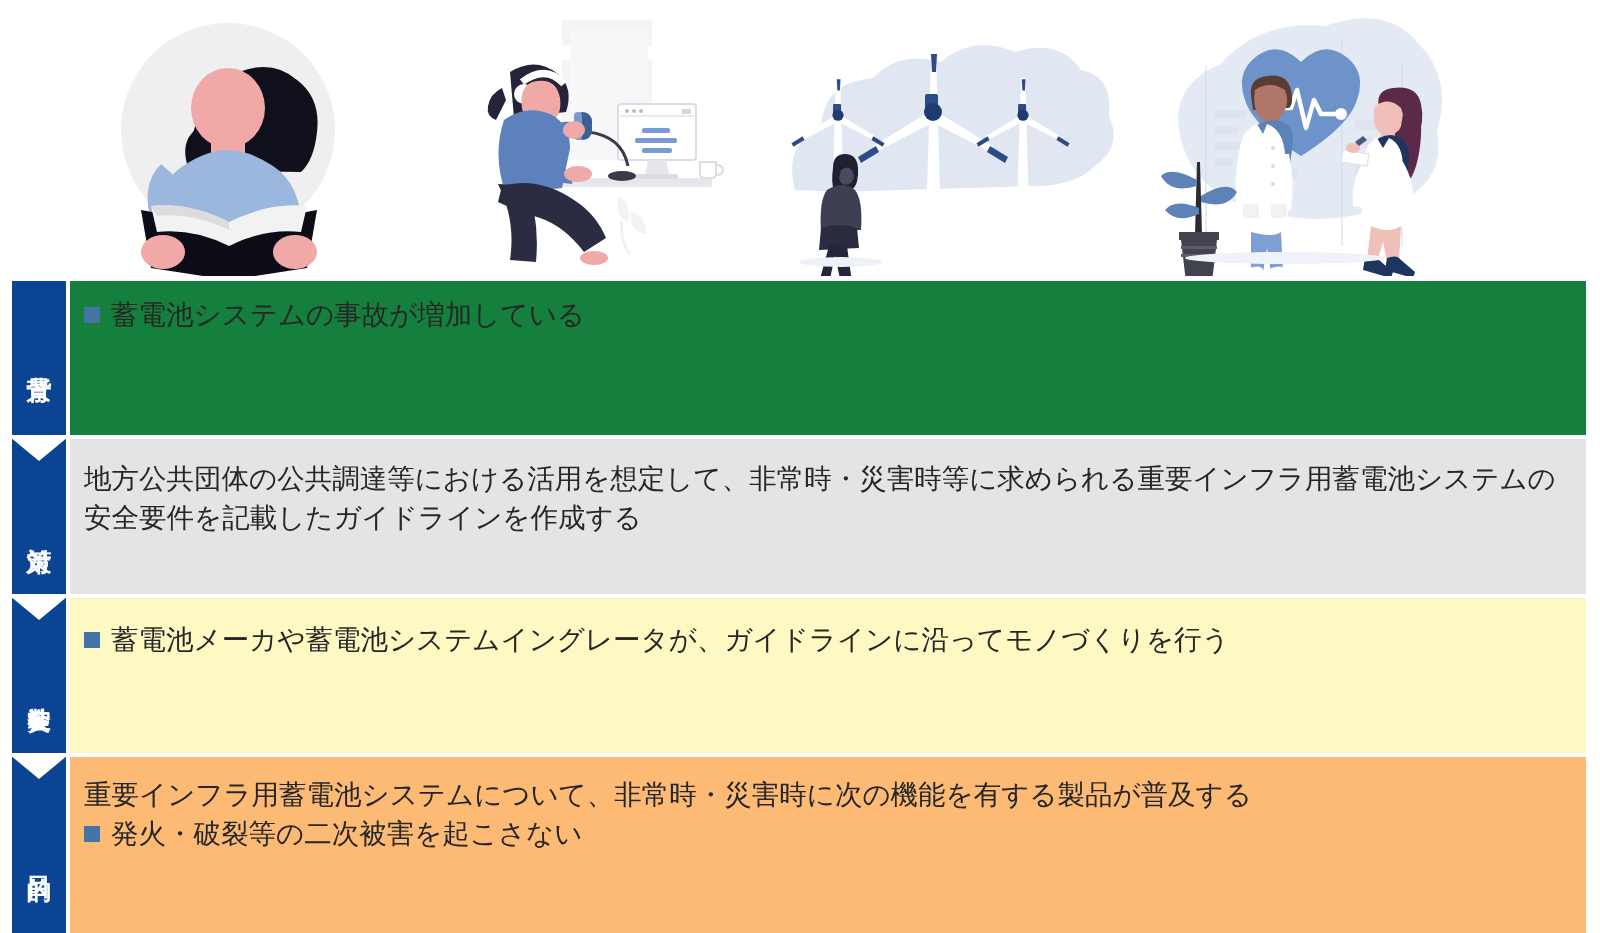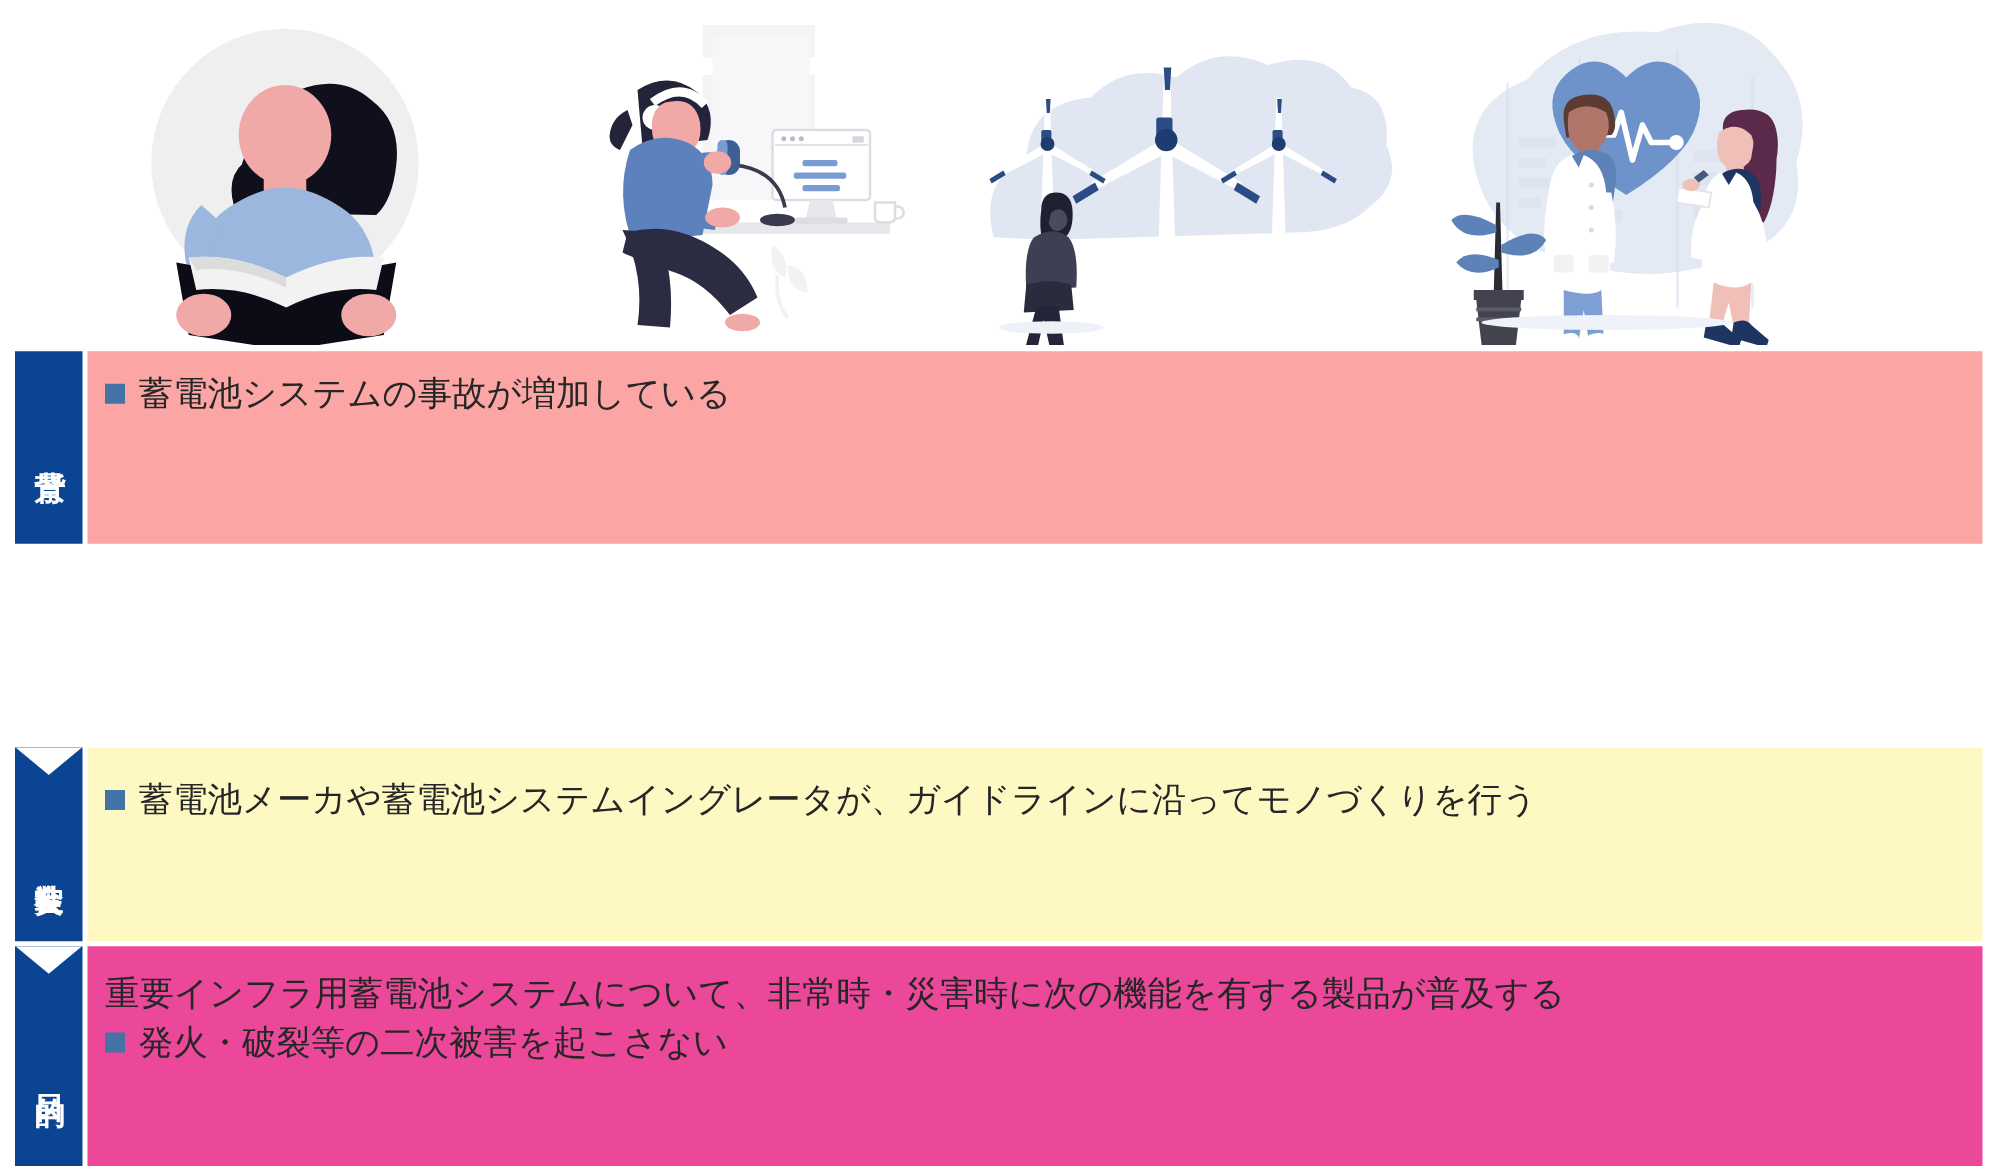--- a/index.html
+++ b/index.html
@@ -72,27 +72,27 @@
     width:16px;height:16px;background:#4473A6;
     margin-top:12px;margin-right:11px;
   }
   .txt{flex:1 1 auto;}
   .plain{
     font-size:27.5px;line-height:1.42;color:#262626;
   }
 
   
   #sec-haikei      {top:0px;   height:154px;}
-  #sec-haikei .panel{background:#fca5a5;}
+  #sec-haikei .panel{background:#15803d;}
   #sec-taisaku     {top:158px; height:155px;}
   #sec-taisaku .panel{background:#E4E4E4;}
   #sec-shakai      {top:317px; height:155px;}
   #sec-shakai .panel{background:#fef9c3;}
   #sec-mokuteki    {top:476px; height:176px;}
-  #sec-mokuteki .panel{background:#ec4899;padding-left:20px;}
+  #sec-mokuteki .panel{background:#fdba74;padding-left:20px;}
 
   #sec-haikei .stage-label{top:0;height:154px;}
   #sec-taisaku .stage-label{top:26px;height:129px;}
   #sec-shakai .stage-label{top:26px;height:129px;}
   #sec-mokuteki .stage-label{top:26px;height:150px;}
 
   #sec-haikei   .content{top:14px;}
   #sec-taisaku  .content{top:20px;}
   #sec-shakai   .content{top:22px;}
   #sec-mokuteki .content{top:18px;}
@@ -328,20 +328,35 @@
         <div class="line">
           <span class="bullet"></span>
           <span class="txt">蓄電池システムの事故が増加している</span>
         </div>
       </div>
     </div>
     <div class="stage-bar"></div>
     <div class="stage-label">背景</div>
   </div>
 
+  <div class="section" id="sec-taisaku">
+    <div class="panel">
+      <div class="content">
+        <div class="plain">地方公共団体の公共調達等における活用を想定して、非常時・災害時等に求められる重要インフラ用蓄電池システムの安全要件を記載したガイドラインを作成する</div>
+      </div>
+    </div>
+    <div class="stage-bar"></div>
+    <div class="chev">
+      <svg width="54" height="26" viewBox="0 0 54 26">
+          <path d="M0 0 L27 24 L54 0 L54 -6 L0 -6 Z" fill="none"></path>
+          <path d="M-2 -2 L27 22 L56 -2 L56 -12 L-2 -12 Z" fill="#FFFFFF"></path>
+        </svg>
+    </div>
+    <div class="stage-label">対策</div>
+  </div>
 
   <div class="section" id="sec-shakai">
     <div class="panel">
       <div class="content">
         <div class="line">
           <span class="bullet"></span>
           <span class="txt">蓄電池メーカや蓄電池システムイングレータが、ガイドラインに沿ってモノづくりを行う</span>
         </div>
       </div>
     </div>

